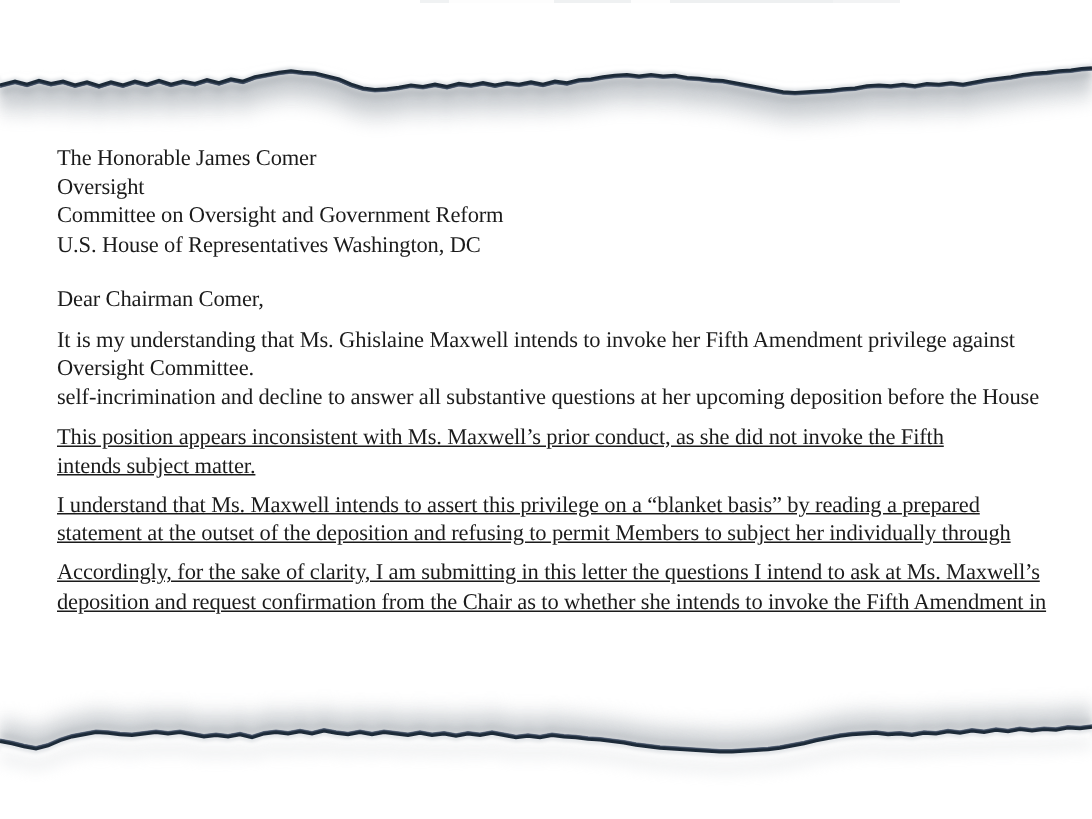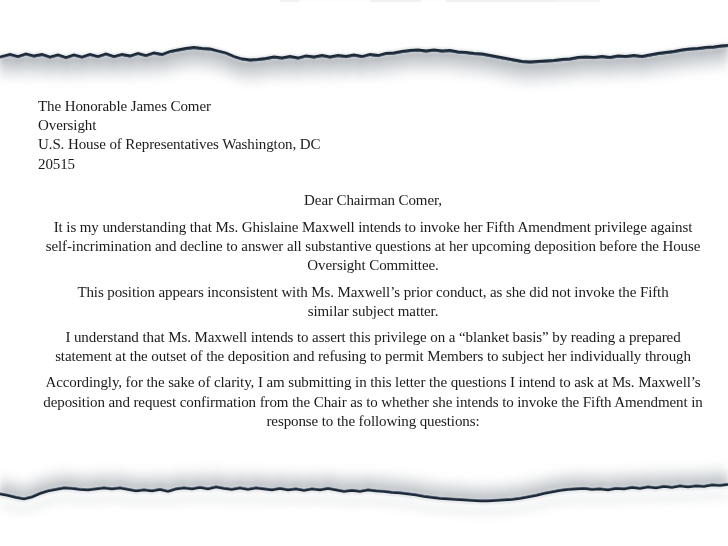--- a/index.html
+++ b/index.html
@@ -26,67 +26,66 @@
   
   .letter {
     position: absolute;
     left: 38px; top: 97px; width: 670px;
     color: #1b1b1b;
     font-size: 15px;
     line-height: 19.2px;
     letter-spacing: -0.1px;
   }
   .line { white-space: nowrap; }
-  .salutation { margin-top: 17px; text-align: center; }
-  .para { margin-top: 8px; text-align: center; }
-  .para + .para { margin-top: 7px; }
+  .salutation { margin-top: 17px; }
+  .para { margin-top: 8px; }
+  .para + .para { margin-top: 7px; text-decoration: underline; }
   
   .tear-overlay {
     position: absolute;
     left: 0; top: 0; width: 728px; height: 546px;
     pointer-events: none;
   }
 </style>
 </head>
 <body>
 
 <div class="stage">
 
   <div class="top-artifact"></div>
 
   <div class="letter">
     <div class="addr">
       <div class="line">The Honorable James Comer</div>
       <div class="line">Oversight</div>
+      <div class="line">Committee on Oversight and Government Reform</div>
       <div class="line">U.S. House of Representatives Washington, DC</div>
-      <div class="line">20515</div>
     </div>
 
     <div class="salutation line">Dear Chairman Comer,</div>
 
     <div class="para">
       <div class="line">It is my understanding that Ms. Ghislaine Maxwell intends to invoke her Fifth Amendment privilege against</div>
+      <div class="line">Oversight Committee.</div>
       <div class="line">self-incrimination and decline to answer all substantive questions at her upcoming deposition before the House</div>
-      <div class="line">Oversight Committee.</div>
     </div>
 
     <div class="para">
       <div class="line">This position appears inconsistent with Ms. Maxwell’s prior conduct, as she did not invoke the Fifth</div>
-      <div class="line">similar subject matter.</div>
+      <div class="line">intends subject matter.</div>
     </div>
 
     <div class="para">
       <div class="line">I understand that Ms. Maxwell intends to assert this privilege on a “blanket basis” by reading a prepared</div>
       <div class="line">statement at the outset of the deposition and refusing to permit Members to subject her individually through</div>
     </div>
 
     <div class="para">
       <div class="line">Accordingly, for the sake of clarity, I am submitting in this letter the questions I intend to ask at Ms. Maxwell’s</div>
       <div class="line">deposition and request confirmation from the Chair as to whether she intends to invoke the Fifth Amendment in</div>
-      <div class="line">response to the following questions:</div>
     </div>
   </div>
 
   <svg class="tear-overlay" width="728" height="546" viewBox="0 0 728 546" xmlns="http://www.w3.org/2000/svg">
     <defs>
       <filter id="blurSoft" x="-20%" y="-300%" width="140%" height="700%">
         <feGaussianBlur stdDeviation="4.5"></feGaussianBlur>
       </filter>
       <filter id="blurMid" x="-20%" y="-300%" width="140%" height="700%">
         <feGaussianBlur stdDeviation="2.6"></feGaussianBlur>

